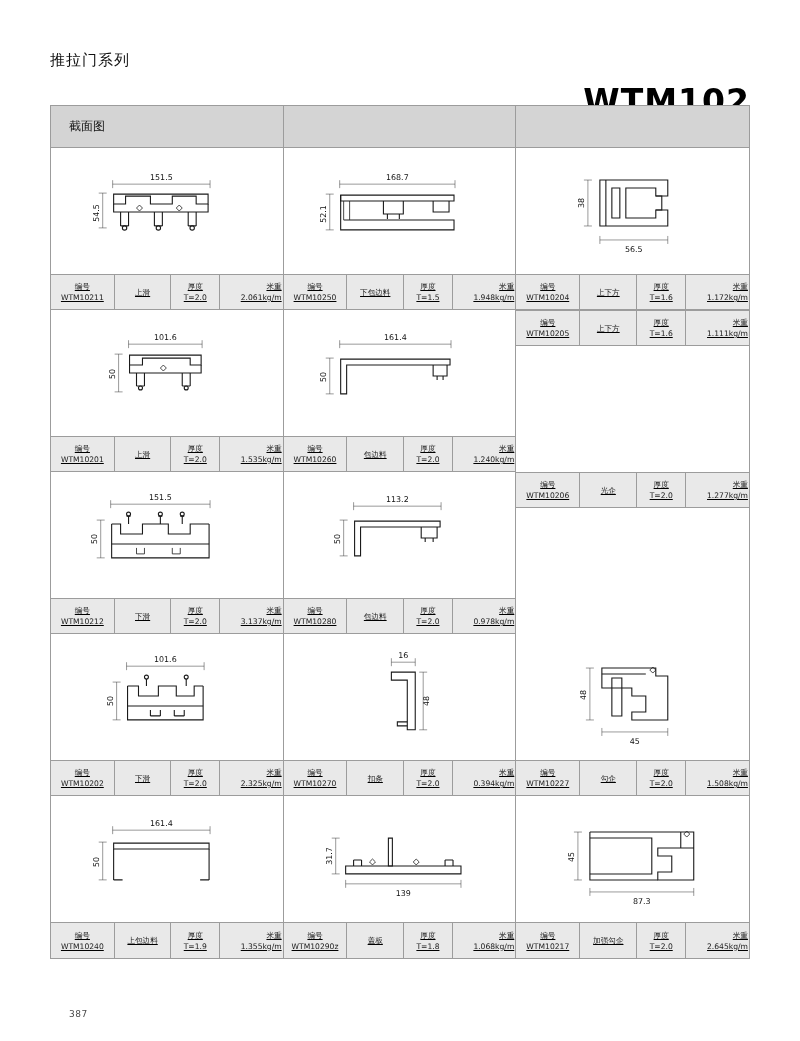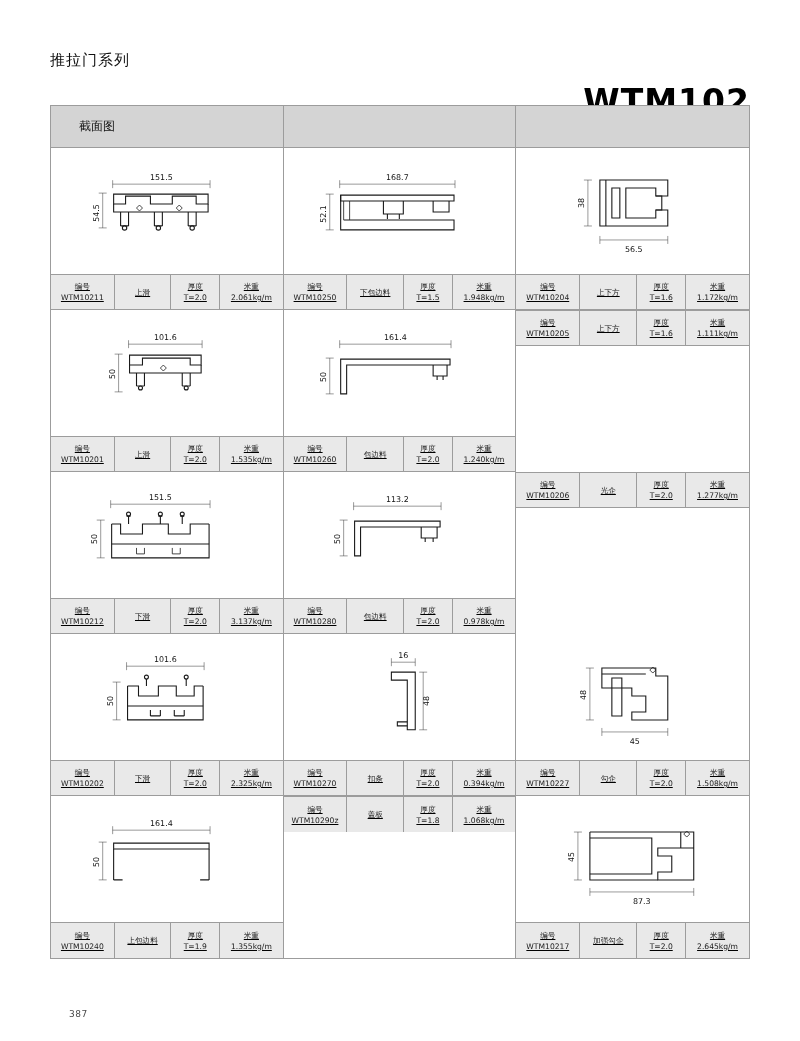--- a/index.html
+++ b/index.html
@@ -50,21 +50,21 @@
     display: flex;
     height: 42px;
     border-bottom: 1px solid #9c9c9c;
   }
   .band-cell {
     flex: 1 1 33.3333%;
     background: #d4d4d4;
     border-right: 1px solid #9c9c9c;
     display: flex;
     align-items: center;
-    padding-left: 28px;
+    padding-left: 18px;
     font-size: 12px;
     color: #111;
   }
   .band-cell:last-child { border-right: none; }
 
   .row {
     display: flex;
     width: 100%;
   }
   .col {
@@ -97,21 +97,21 @@
     font-size: 7.6px;
     color: #1a1a1a;
     line-height: 1.45;
     text-align: center;
     padding: 0 1px;
   }
   .spec-cell:last-child { border-right: none; }
   .sc-a { width: 27.5%; }
   .sc-b { width: 24.5%; }
   .sc-c { width: 21%; align-items: center; }
-  .sc-d { width: 27%; }
+  .sc-d { width: 27%; align-items: flex-end; }
 
   
   .dwg { position: absolute; left: 0; top: 0; width: 100%; height: 100%; }
   .dwg text {
     font-family: "DejaVu Sans", "Liberation Sans", sans-serif;
     font-size: 8px;
     fill: #111;
   }
   .dwg .dim { stroke: #333; stroke-width: 0.5; }
   .dwg .prof { fill: none; stroke: #1a1a1a; stroke-width: 1.1; }
@@ -616,20 +616,42 @@
             <span>T=1.9</span>
           </div>
           <div class="spec-cell sc-d">
             <span>米重</span>
             <span>1.355kg/m</span>
           </div>
         </div>
       </div>
 
       <div class="col">
+        <div class="draw">
+          <svg class="dwg" viewBox="0 0 233 126" preserveAspectRatio="xMidYMid meet">
+            <line class="dim" x1="52" y1="42" x2="52" y2="78"></line>
+            <line class="dim" x1="48" y1="42" x2="56" y2="42"></line>
+            <line class="dim" x1="48" y1="78" x2="56" y2="78"></line>
+            <text x="48" y="60" text-anchor="middle" transform="rotate(-90 48 60)">31.7</text>
+            <line class="dim" x1="62" y1="88" x2="178" y2="88"></line>
+            <line class="dim" x1="62" y1="84" x2="62" y2="92"></line>
+            <line class="dim" x1="178" y1="84" x2="178" y2="92"></line>
+            <text x="120" y="100" text-anchor="middle">139</text>
+            <g class="prof">
+              <path d="M62,70 L62,78 L178,78 L178,70 Z"></path>
+              <path d="M105,42 L109,42 L109,70 L105,70 Z"></path>
+              <path d="M70,70 L70,64 M78,70 L78,64 M70,64 L78,64"></path>
+              <path d="M162,70 L162,64 M170,70 L170,64 M162,64 L170,64"></path>
+            </g>
+            <g class="profthin">
+              <path d="M86,66 l3,-3 l3,3 l-3,3 Z"></path>
+              <path d="M130,66 l3,-3 l3,3 l-3,3 Z"></path>
+            </g>
+          </svg>
+        </div>
         <div class="spec">
           <div class="spec-cell sc-a">
             <span>编号</span>
             <span>WTM10290z</span>
           </div>
           <div class="spec-cell sc-b">盖板</div>
           <div class="spec-cell sc-c">
             <span>厚度</span>
             <span>T=1.8</span>
           </div>

